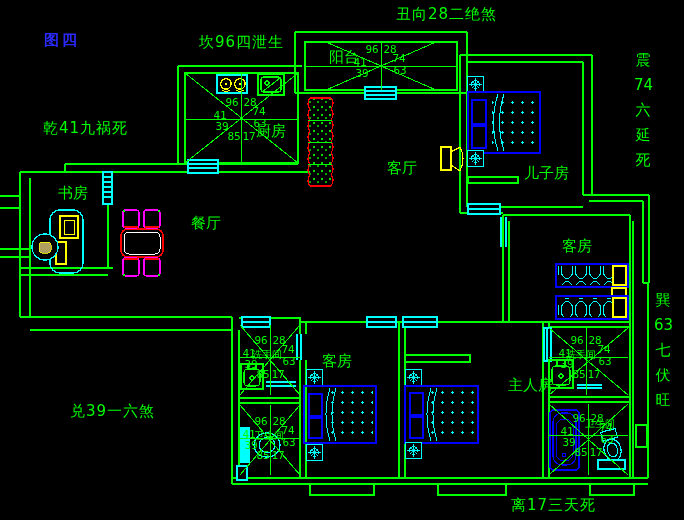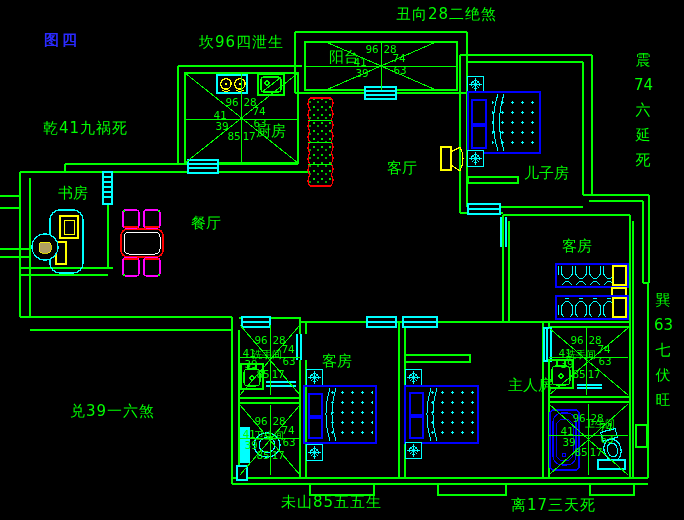--- a/index.html
+++ b/index.html
@@ -406,21 +406,20 @@
         </g>
       </g>
 </svg>
 
 <div class="fig" style="left:44px;top:31px;">图四</div>
 
 <div class="ann" style="left:199px;top:34px;">坎96四泄生</div>
 <div class="ann" style="left:396px;top:6px;">丑向28二绝煞</div>
 <div class="ann" style="left:43px;top:120px;">乾41九祸死</div>
 <div class="ann" style="left:70px;top:403px;">兑39一六煞</div>
-<div class="ann" style="left:281px;top:494px;">未山85五五生</div>
 <div class="ann" style="left:511px;top:497px;">离17三天死</div>
 
 <div class="vert" style="left:634px;top:48px;">
   <span>震</span>
   <span>74</span>
   <span>六</span>
   <span>延</span>
   <span>死</span>
 </div>
 <div class="vert" style="left:654px;top:288px;">

